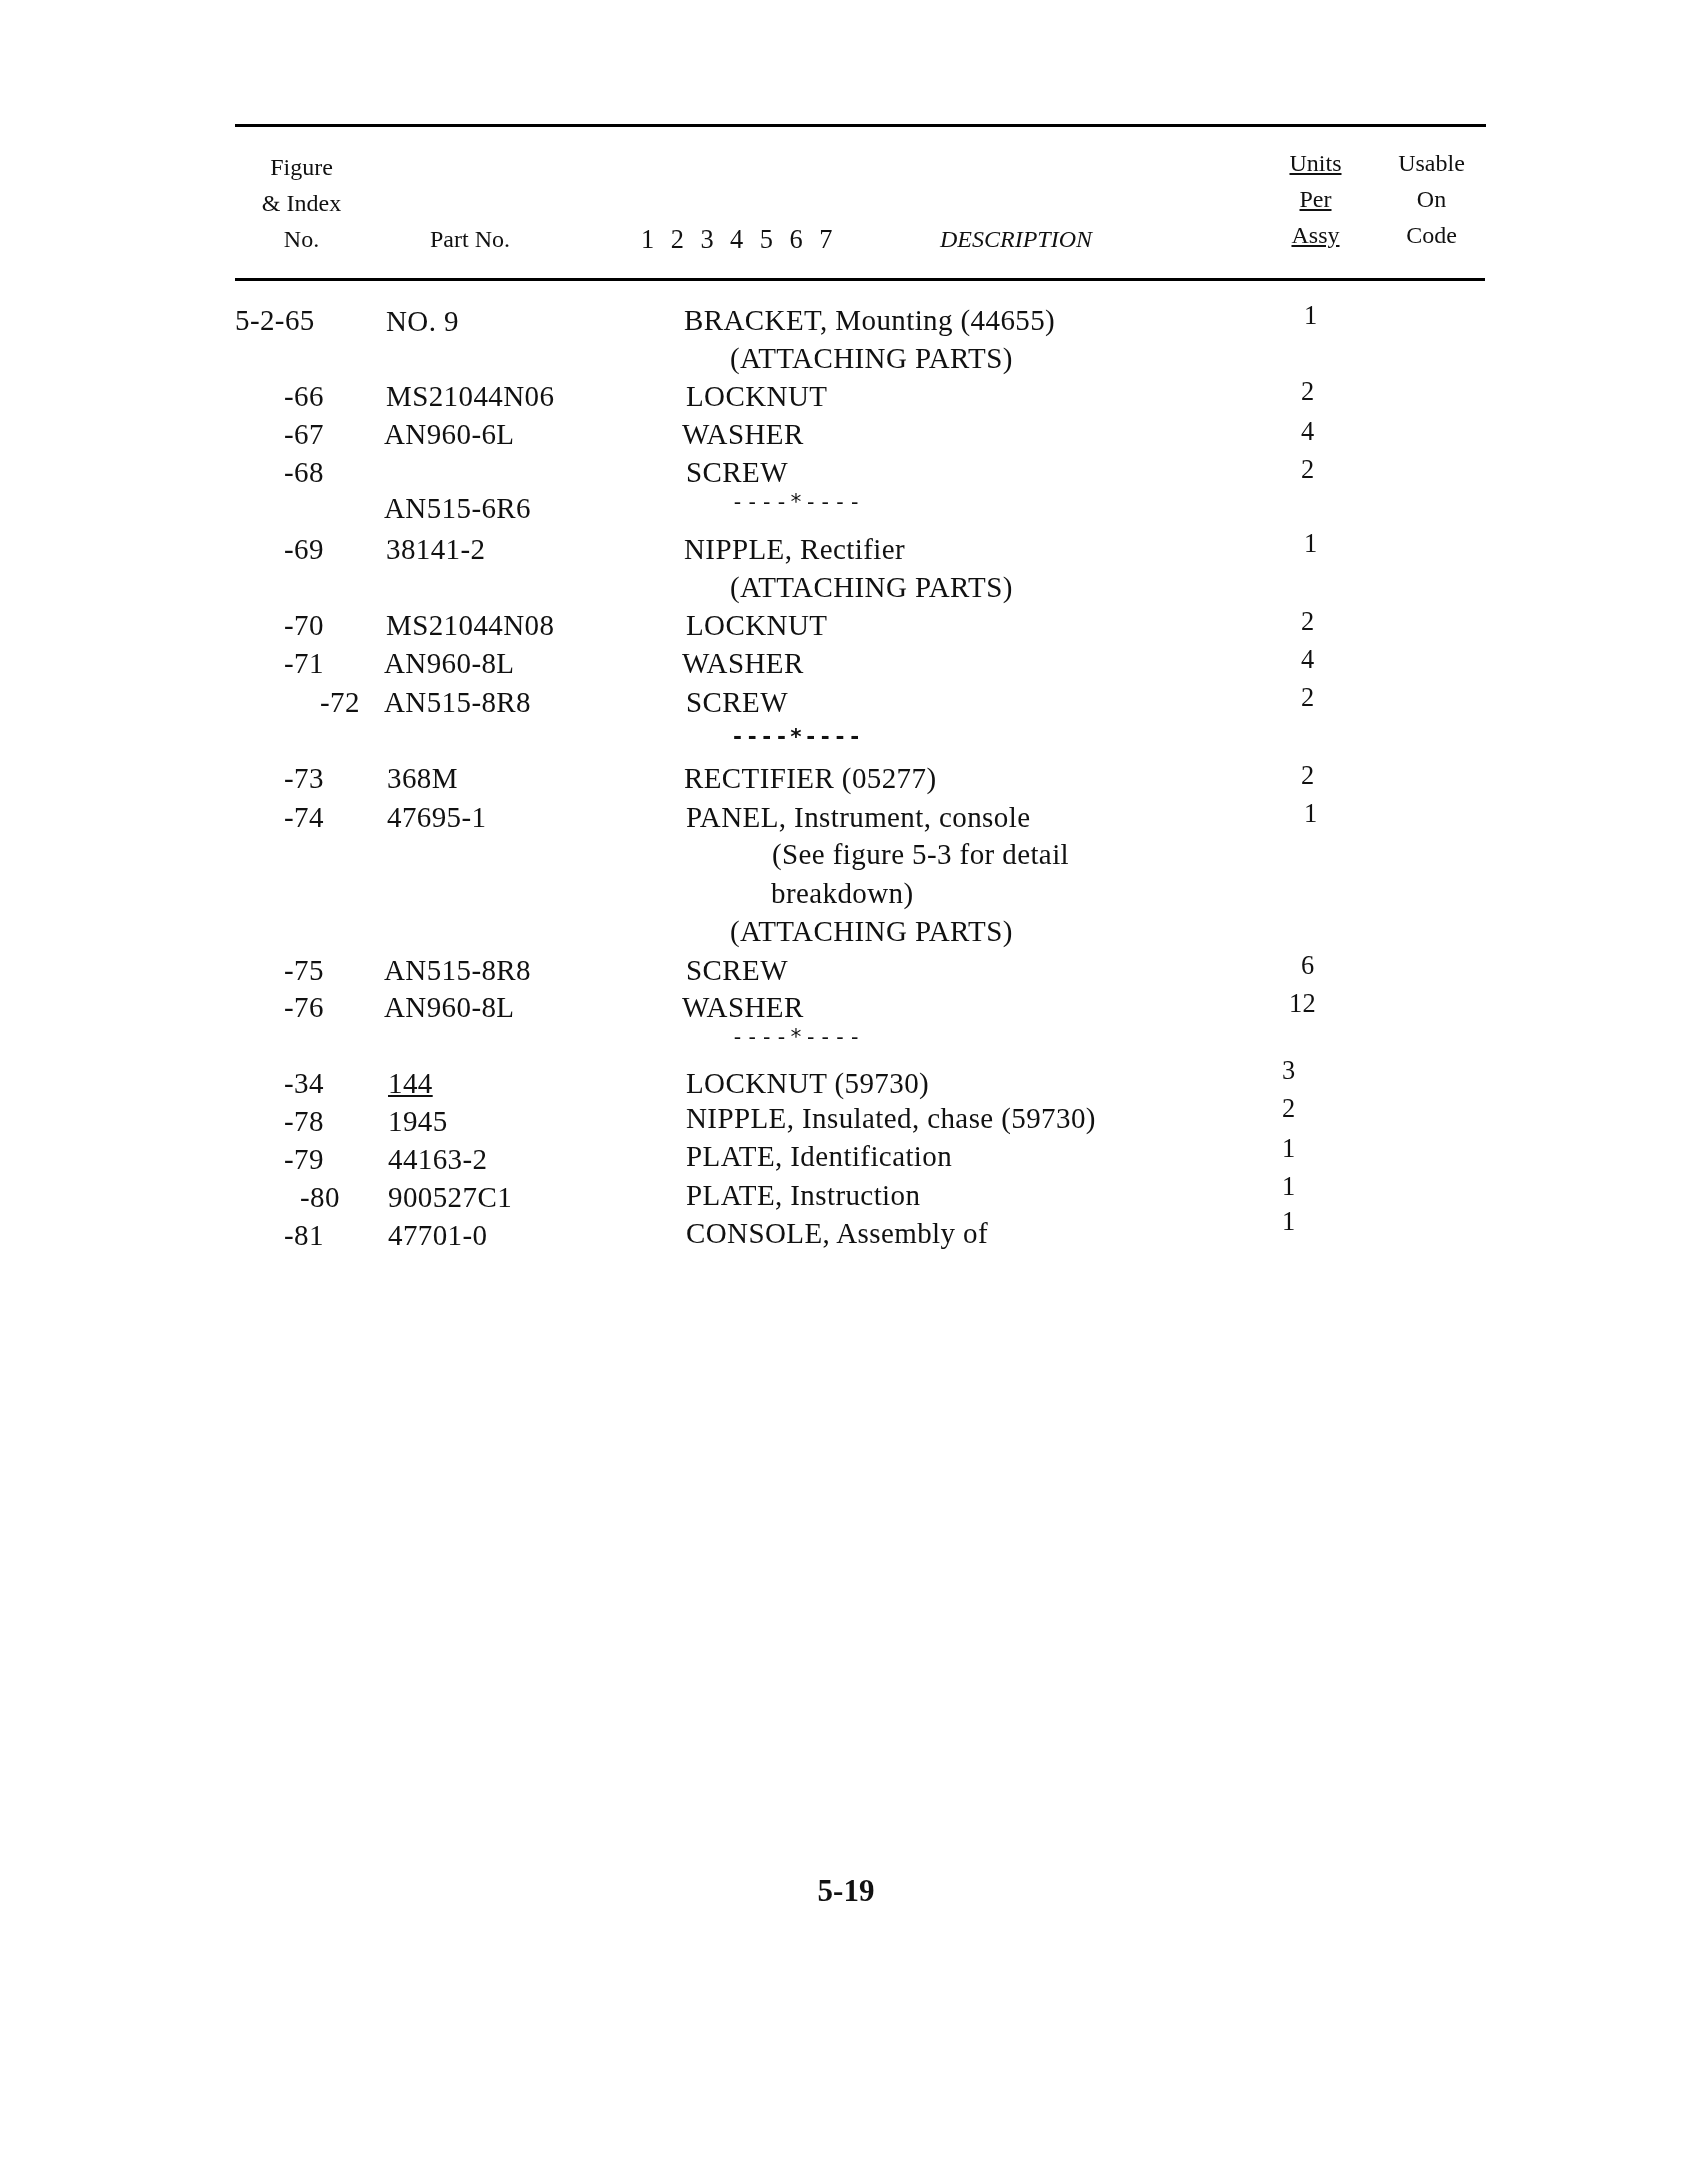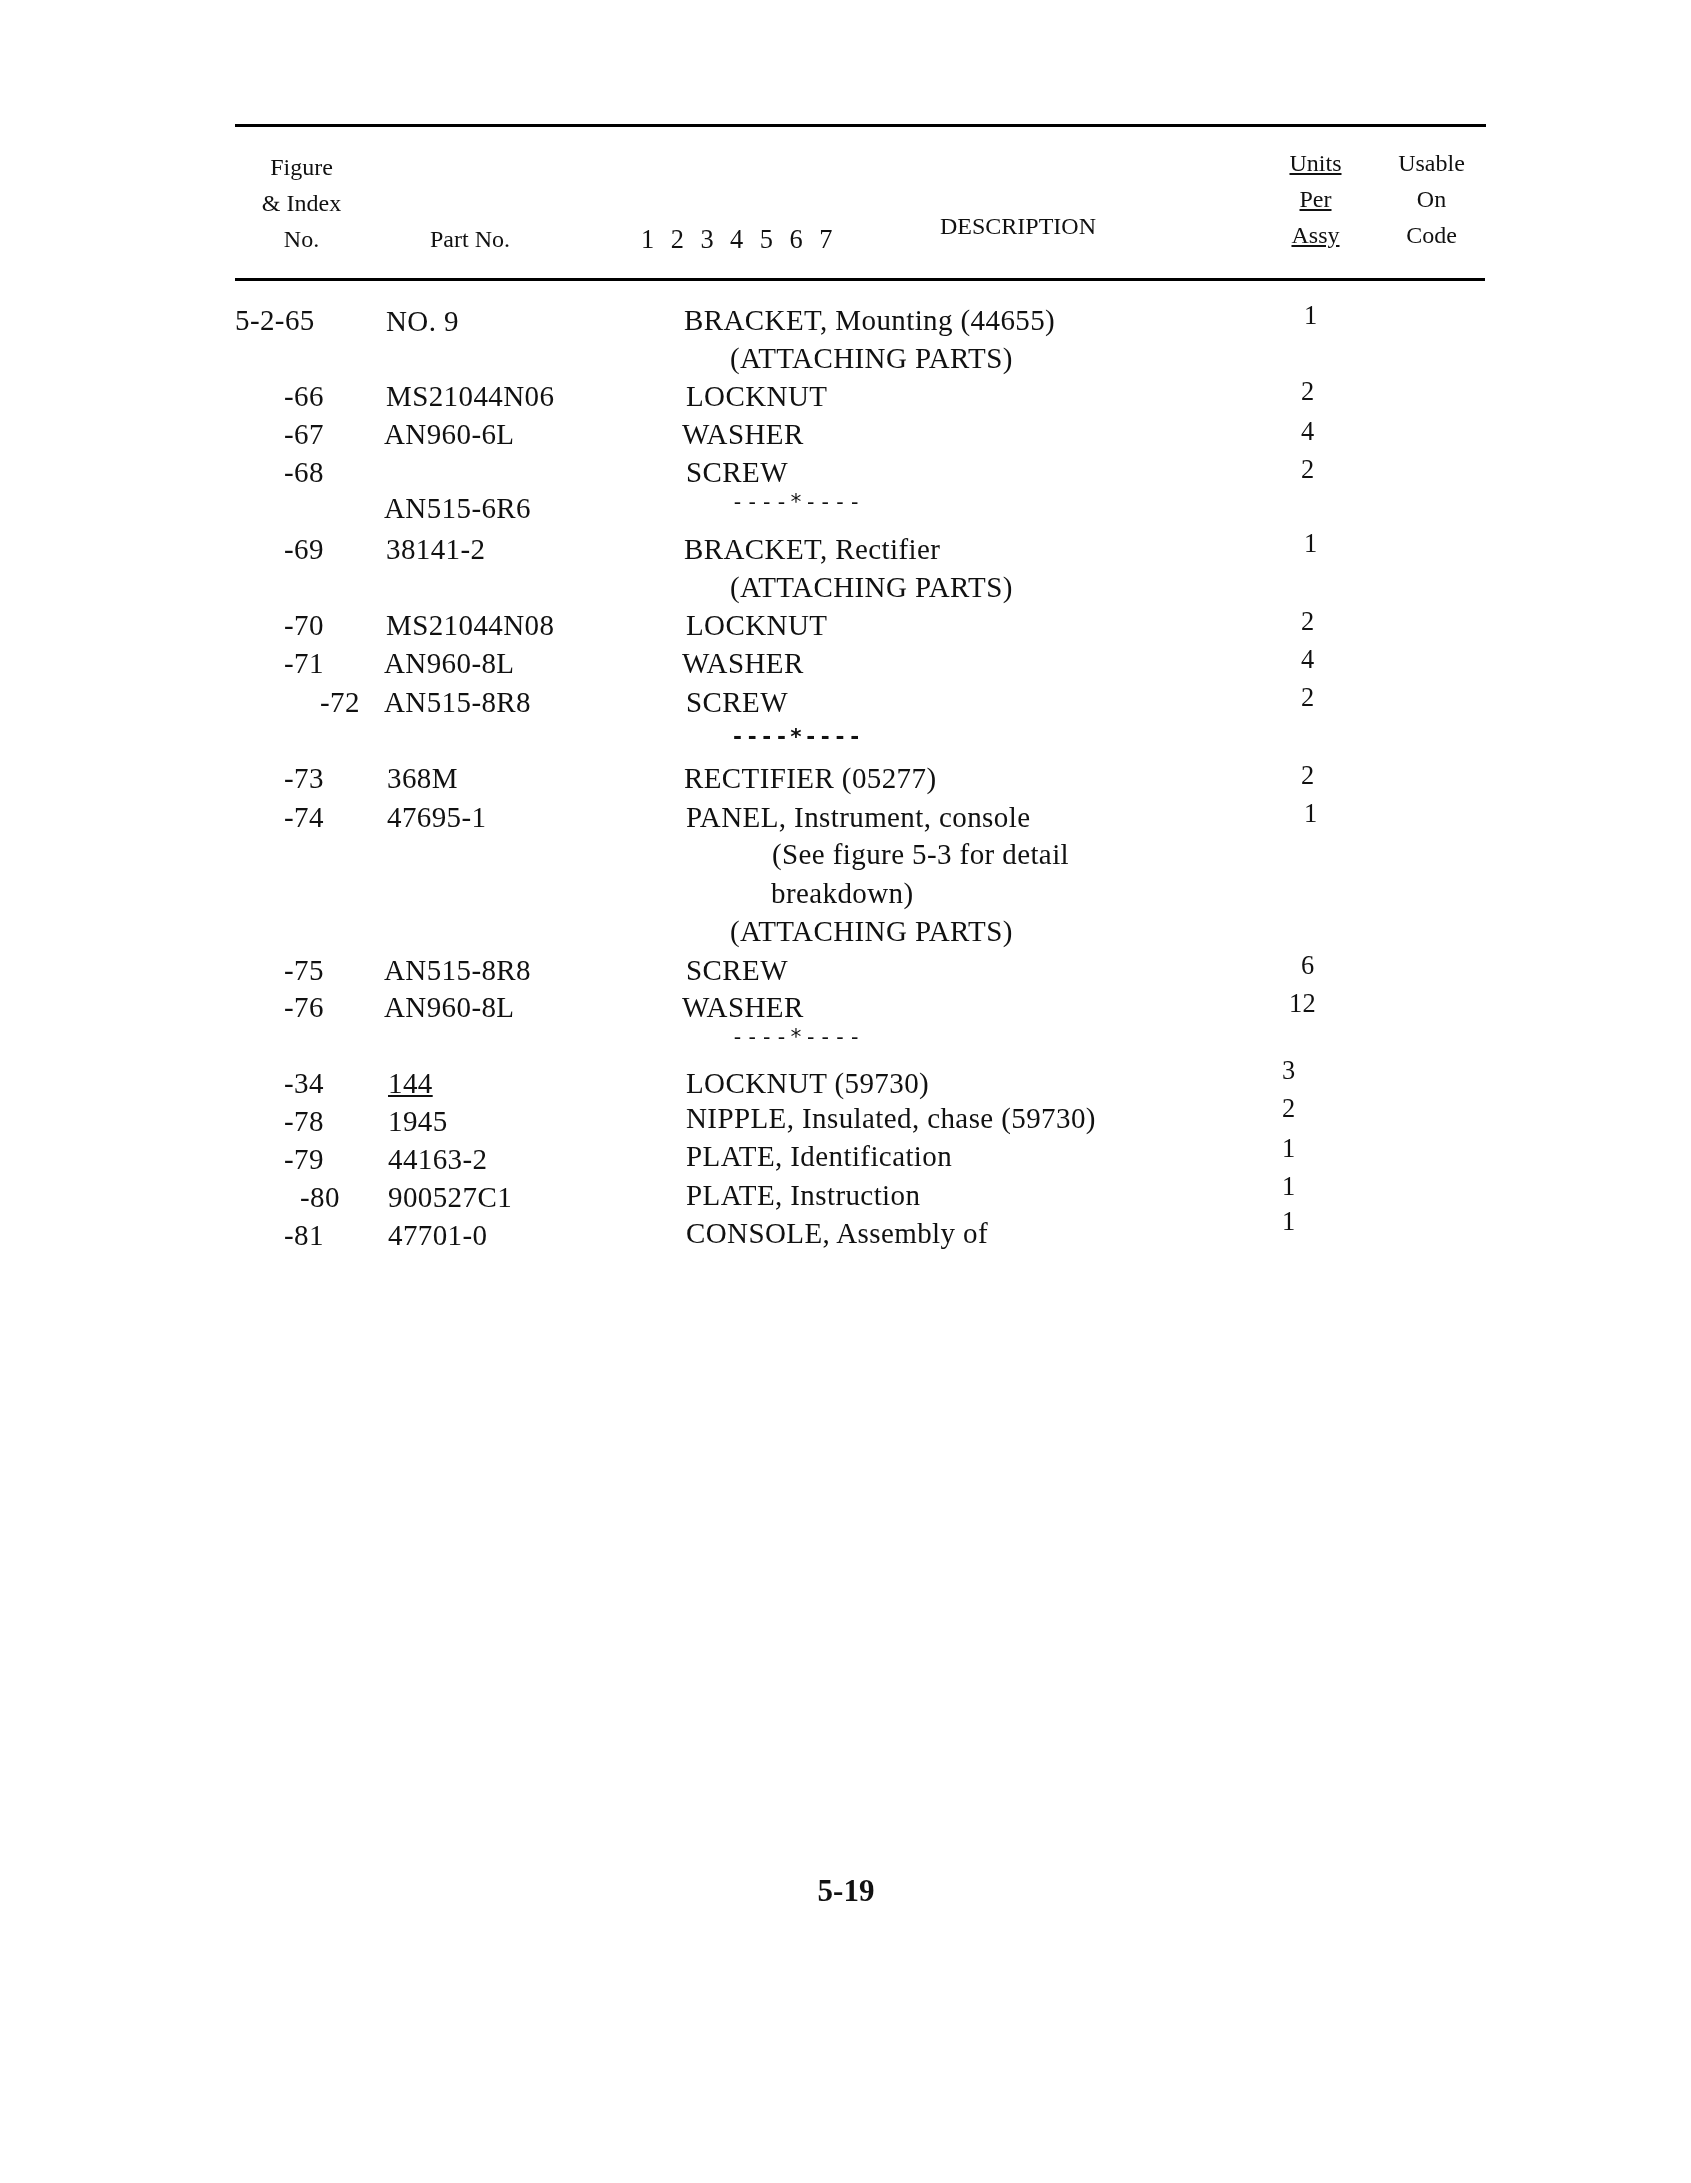--- a/index.html
+++ b/index.html
@@ -22,21 +22,21 @@
 
 <div class="hdr" style="left:248px; top:149px; width:107px;">
   <div>Figure</div>
   <div>&amp; Index</div>
   <div>No.</div>
 </div>
 <div class="hdr" style="left:430px; top:221px;">Part No.</div>
 <div class="hdr" style="left:641px; top:221px; font-size:26.4px; letter-spacing:0;">
   <span style="margin-right:16.5px;">1</span><span style="margin-right:16.5px;">2</span><span style="margin-right:16.5px;">3</span><span style="margin-right:16.5px;">4</span><span style="margin-right:16.5px;">5</span><span style="margin-right:16.5px;">6</span><span>7</span>
 </div>
-<div class="hdr" style="left:940px; top:208px;">DESCRIPTION</div>
+<div class="hdr" style="left:940px; top:221px;font-style:italic;">DESCRIPTION</div>
 <div class="hdr" style="left:1270px; top:145px; width:91px;text-decoration:underline;">
   <div>Units</div>
   <div>Per</div>
   <div>Assy</div>
 </div>
 <div class="hdr" style="left:1378px; top:145px; width:107px;">
   <div>Usable</div>
   <div>On</div>
   <div>Code</div>
 </div>
@@ -66,21 +66,21 @@
   <span class="t" style="left:284px; top:458px;">-68</span>
   <span class="t" style="left:384px; top:458px;margin-top:36px;">AN515-6R6</span>
   <span class="t" style="left:686px; top:458px;">SCREW</span>
   <span class="t qty" style="left:1301px; top:456px;">2</span>
 </div>
 <div class="sep" style="left:731px; top:489px;">----*----</div>
 
 <div>
   <span class="t" style="left:284px; top:535px;">-69</span>
   <span class="t" style="left:386px; top:535px;">38141-2</span>
-  <span class="t" style="left:684px; top:535px;">BRACKET,  Rectifier</span>
+  <span class="t" style="left:684px; top:535px;">NIPPLE,  Rectifier</span>
   <span class="t qty" style="left:1304px; top:530px;">1</span>
 </div>
 <div>
   <span class="t" style="left:730px; top:573px;">(ATTACHING  PARTS)</span>
 </div>
 <div>
   <span class="t" style="left:284px; top:611px;">-70</span>
   <span class="t" style="left:386px; top:611px;">MS21044N08</span>
   <span class="t" style="left:686px; top:611px;">LOCKNUT</span>
   <span class="t qty" style="left:1301px; top:608px;">2</span>

